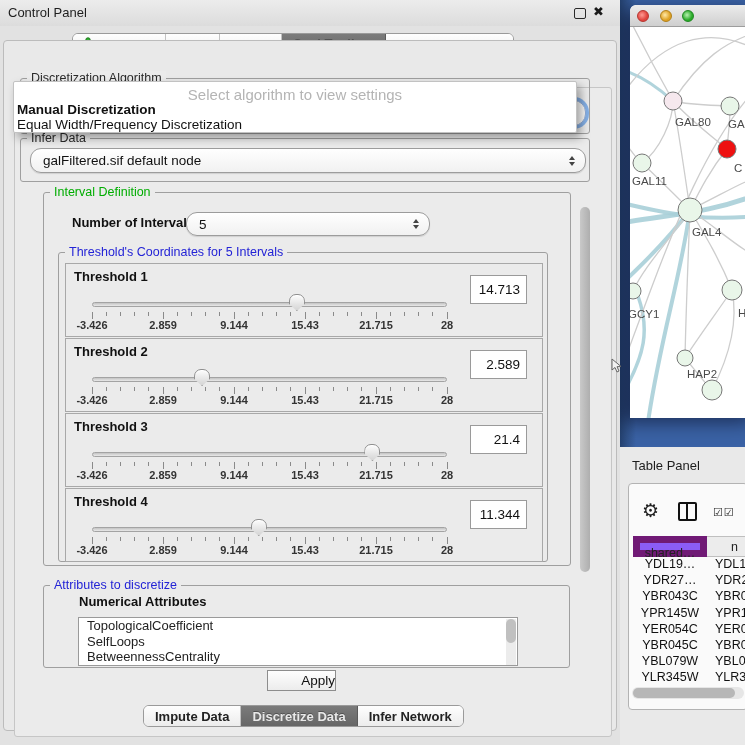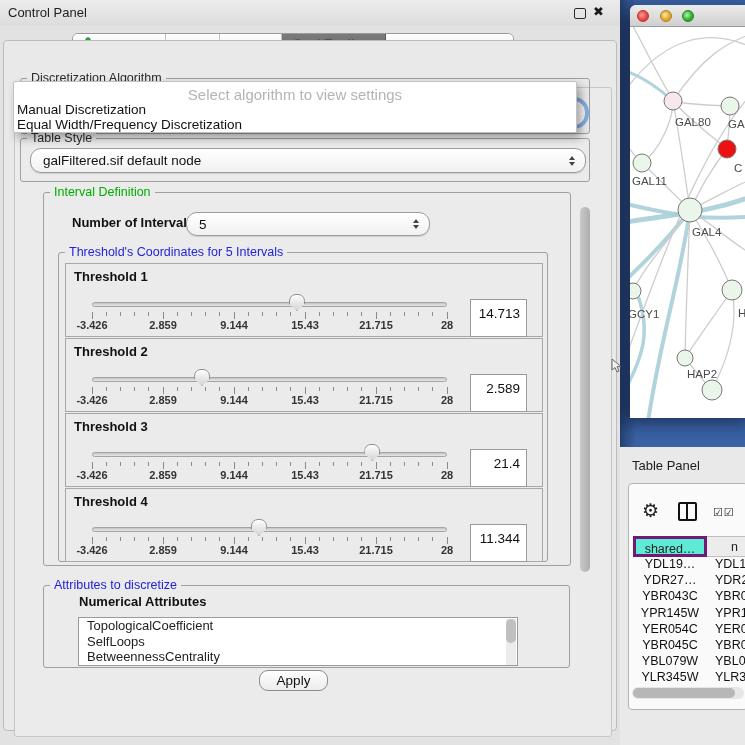--- a/index.html
+++ b/index.html
@@ -26,33 +26,33 @@
   .gtitle.plain{color:#2a2a2a;}
   .mac-combo{position:absolute;background:linear-gradient(#ffffff,#f1f1f1);border:1px solid #9c9c9c;border-radius:11px;box-shadow:0 1px 1px rgba(0,0,0,.12);}
   .mac-combo .cv{position:absolute;left:12px;top:4px;font-size:13.5px;color:#111;white-space:nowrap;}
   .stepper{position:absolute;right:10px;top:50%;transform:translateY(-50%);display:flex;flex-direction:column;gap:2px;}
   .stepper .tri-up{width:0;height:0;border-left:3.5px solid transparent;border-right:3.5px solid transparent;border-bottom:4.5px solid #444;}
   .stepper .tri-dn{width:0;height:0;border-left:3.5px solid transparent;border-right:3.5px solid transparent;border-top:4.5px solid #444;}
   .focus-combo{position:absolute;left:22px;top:100px;width:564px;height:26px;border-radius:12px;background:#f6f6f6;border:1px solid #8cabd8;box-shadow:0 0 0 3px rgba(98,155,227,.75);z-index:2;}
   .popup{position:absolute;left:13px;top:81px;width:564px;height:52px;background:#fff;border:1px solid #c2c2c2;border-radius:2px;box-shadow:4px 5px 10px rgba(0,0,0,.35);z-index:10;}
   .popup .prompt{position:absolute;left:0;top:4px;width:100%;text-align:center;font-size:15px;color:#b4b4b4;}
   .popup .opt{position:absolute;left:3px;font-size:13.5px;color:#111;white-space:nowrap;}
-  .popup .opt.b{font-weight:normal;}
+  .popup .opt.b{font-weight:bold;}
   .th-panel{position:absolute;left:6px;width:478px;height:74px;border:1px solid #a8a8a8;background:#ebebeb;}
   .th-label{position:absolute;left:8px;top:5px;font-size:13px;font-weight:bold;color:#111;}
   .th-track{position:absolute;left:26px;top:38px;width:355px;height:5px;border:1px solid #a3a3a3;border-radius:4px;background:linear-gradient(#c3c3c3,#e9e9e9);}
   .th-thumb{position:absolute;top:30px;width:16px;height:17px;background:linear-gradient(#fdfdfd,#d5d5d5);border:1px solid #8f8f8f;border-radius:7px 7px 2px 2px;clip-path:polygon(0 0,100% 0,100% 58%,50% 100%,0 58%);box-shadow:inset 0 1px 0 #fff;}
   .tick{position:absolute;width:1px;background:#8a8a8a;}
   .tick-lab{position:absolute;width:56px;text-align:center;font-size:11px;font-weight:bold;color:#333;top:55px;}
-  .th-value{position:absolute;left:404px;top:35px;width:57px;height:38px;background:#fff;border:1px solid #9a9a9a;font-size:13.5px;color:#111;text-align:right;padding:6px 6px 0 0;}
+  .th-value{position:absolute;left:404px;top:11px;width:57px;height:29px;background:#fff;border:1px solid #9a9a9a;font-size:13.5px;color:#111;text-align:right;padding:6px 6px 0 0;}
   .attr-list{position:absolute;left:78px;top:617px;width:440px;height:49px;background:#fff;border:1px solid #9a9a9a;overflow:hidden;}
   .attr-item{font-size:13px;color:#222;line-height:15.5px;padding-left:8px;white-space:nowrap;}
   .attr-scroll{position:absolute;right:1px;top:1px;width:10px;height:47px;background:#ececec;}
   .attr-thumb{position:absolute;right:0;top:0;width:10px;height:24px;background:#c0c0c0;border-radius:5px;}
-  .apply-btn{position:absolute;left:259px;top:670px;width:69px;height:21px;background:linear-gradient(#fefefe,#ececec);border:1px solid #8d8d8d;border-radius:9px;text-align:center;font-size:13.5px;color:#111;line-height:19px;}
+  .apply-btn{position:absolute;left:267px;top:670px;width:69px;height:21px;background:linear-gradient(#fefefe,#ececec);border:1px solid #8d8d8d;border-radius:0;text-align:right;font-size:13.5px;color:#111;line-height:19px;}
   .vscroll-thumb{position:absolute;left:580px;top:207px;width:10px;height:365px;border-radius:5px;background:linear-gradient(90deg,#c9c9c9,#aeaeae);}
   .bottom-tabbar{position:absolute;left:143px;top:705px;height:22px;display:flex;border:1px solid #9a9a9a;border-radius:6px;overflow:hidden;background:#fff;}
   .num-label{position:absolute;left:72px;top:215px;font-size:13px;font-weight:bold;color:#111;}
   .attr-sub{position:absolute;left:55px;top:594px;font-size:13px;font-weight:bold;color:#111;margin-left:24px;}
   
   .right-pane{position:absolute;left:620px;top:0;width:125px;height:745px;}
   .desktop{position:absolute;left:0;top:0;width:125px;height:447px;overflow:hidden;
            background:linear-gradient(90deg,#24416f 0px,#2f5188 7px,#3a62a5 16px);}
   .net-window{position:absolute;left:10px;top:5px;width:130px;height:413px;background:#fff;border-radius:6px 0 0 0;box-shadow:-9px 5px 18px rgba(0,0,20,.5);overflow:hidden;}
   .mac-titlebar{position:absolute;left:0;top:0;width:100%;height:22px;background:linear-gradient(#ececec,#cfcfcf);border-bottom:1px solid #9d9d9d;border-radius:6px 0 0 0;}
@@ -64,21 +64,21 @@
   .tp-area{position:absolute;left:0;top:447px;width:125px;height:298px;background:#e9e9e9;}
   .tp-title{position:absolute;left:12px;top:11px;font-size:13px;color:#1d1d1d;}
   .tp-inner{position:absolute;left:8px;top:36px;width:120px;height:227px;background:#fafafa;border:1px solid #b3b3b3;border-radius:4px;overflow:hidden;}
   .gear{position:absolute;left:13px;top:15px;font-size:19px;color:#1f1f1f;font-family:"DejaVu Sans",sans-serif;}
   .col-ico{position:absolute;left:49px;top:18px;width:19px;height:19px;border:2px solid #111;border-radius:2px;}
   .col-ico:before{content:"";position:absolute;left:6px;top:0;width:2px;height:15px;background:#111;}
   .cb-ico{position:absolute;top:22px;font-size:11px;color:#222;font-family:"DejaVu Sans",sans-serif;letter-spacing:1px;}
   .tp-table{position:absolute;left:4px;top:52px;width:130px;}
   .tp-hrow{display:flex;height:21px;}
   .tp-hcell{font-size:12.5px;color:#222;line-height:20px;}
-  .tp-hcell.c1{width:74px;background:#5eead4;border:3px solid #701a75;text-align:center;}
+  .tp-hcell.c1{width:74px;background:#8b5cf6;border:7px solid #701a75;text-align:center;}
   .tp-hcell.c2{width:56px;background:#ececec;border:1px solid #bfbfbf;border-left:none;padding-left:24px;}
   .tp-rows{height:133px;overflow:hidden;}
   .tp-row{display:flex;height:16.2px;}
   .tp-cell{font-size:12.5px;color:#111;}
   .tp-cell.c1{width:74px;text-align:center;}
   .tp-cell.c2{width:56px;padding-left:8px;}
   .hscroll{position:absolute;left:3px;top:203px;width:112px;height:12px;background:#e6e6e6;border-radius:6px;}
   .hthumb{position:absolute;left:1px;top:1px;width:102px;height:10px;background:#b7b7b7;border-radius:5px;}
   .cursor{position:absolute;left:611px;top:358px;z-index:40;}
 </style>
@@ -124,21 +124,21 @@
       <div class="inner-panel"></div>
     </div>
 
     <div class="group" style="left:20px;top:78px;width:570px;height:56px;">
       <span class="gtitle plain">Discretization Algorithm</span>
     </div>
 
     <div class="focus-combo"></div>
 
     <div class="group" style="left:20px;top:138px;width:570px;height:44px;">
-      <span class="gtitle plain">Table Style</span>
+      <span class="gtitle plain">Infer Data</span>
     </div>
     <div class="mac-combo" style="left:30px;top:148px;width:556px;height:25px;">
       <span class="cv">galFiltered.sif default node</span>
       <span class="stepper">
           <span class="tri-up"></span>
           <span class="tri-dn"></span>
         </span>
     </div>
 
     <div class="group" style="left:43px;top:192px;width:528px;height:374px;">
@@ -319,20 +319,25 @@
         </div>
     <div class="attr-item">TopologicalCoefficient</div>
         <div class="attr-item">SelfLoops</div>
         <div class="attr-item">BetweennessCentrality</div>
       </div>
 
     <div class="apply-btn">Apply</div>
 
     <div class="vscroll-thumb"></div>
 
+    <div class="bottom-tabbar" id="bottom-tabs">
+        <div class="tabseg">Impute Data</div>
+        <div class="tabseg sel">Discretize Data</div>
+        <div class="tabseg">Infer Network</div>
+      </div>
 
     <div class="popup">
       <div class="prompt">Select algorithm to view settings</div>
       <div id="popup-options">
           <div class="opt b" style="top: 20px;">Manual Discretization</div>
           <div class="opt" style="top: 35px;">Equal Width/Frequency Discretization</div>
         </div>
     </div>
   </div>
 

